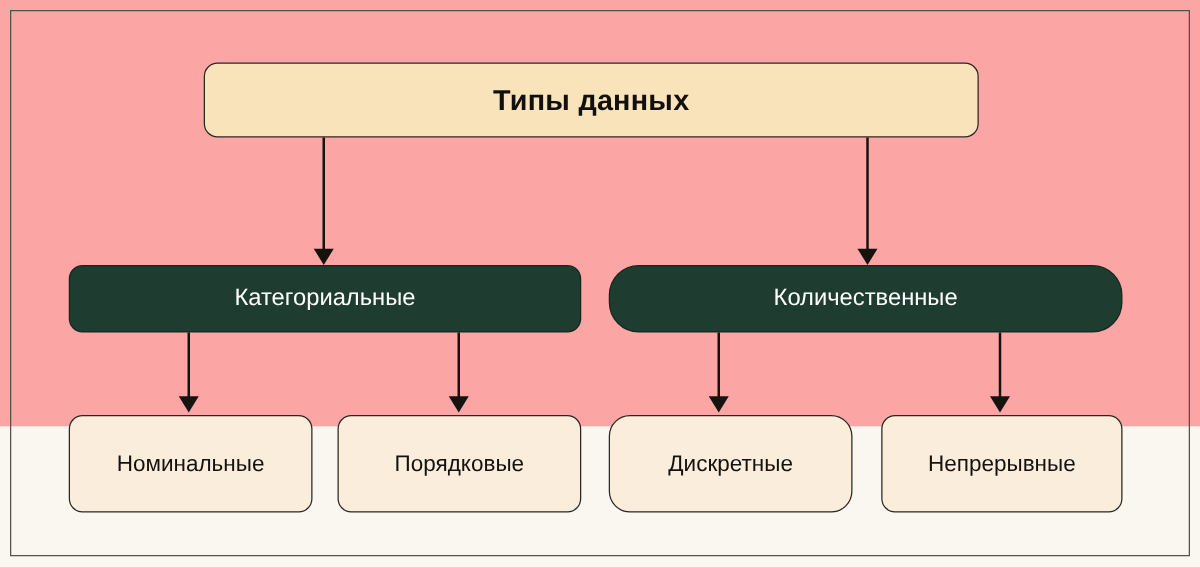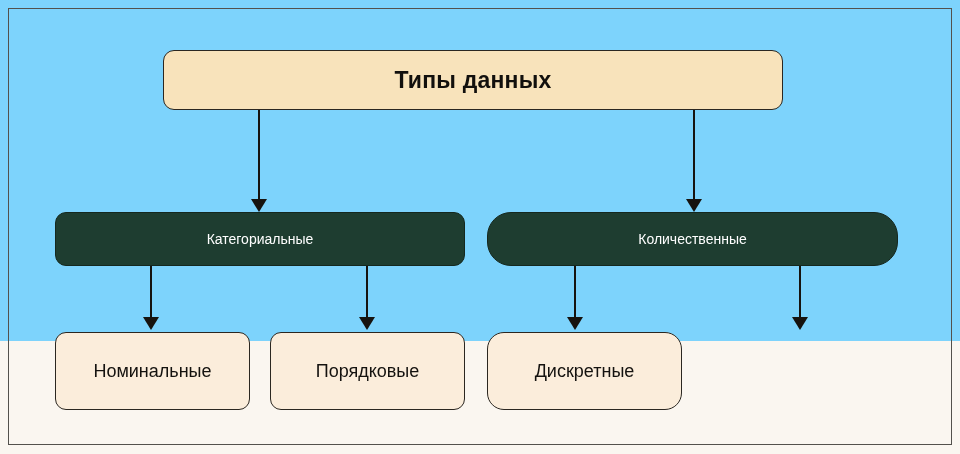--- a/index.html
+++ b/index.html
@@ -10,21 +10,21 @@
     width: 960px;
     height: 454px;
     background: #faf6f0;
     font-family: "Liberation Sans", sans-serif;
     overflow: hidden;
   }
   #diagram-root {
     position: relative;
     width: 960px;
     height: 341px;
-    background: #7dd3fc;
+    background: #fca5a5;
   }
   
   #outer-frame {
     position: absolute;
     left: 8px;
     top: 8px;
     width: 944px;
     height: 437px;
     box-sizing: border-box;
     border: 1.5px solid #53514c;
@@ -44,21 +44,21 @@
   .node-root {
     background: #f8e3bb;
     color: #12100d;
     font-size: 23px;
     font-weight: bold;
     letter-spacing: 0.2px;
   }
   .node-branch {
     background: #1e3d30;
     color: #ffffff;
-    font-size: 14px;
+    font-size: 19px;
     font-weight: normal;
     border-color: #15281f;
   }
   .node-leaf {
     background: #fbeddb;
     color: #14120f;
     font-size: 18px;
     font-weight: normal;
   }
   
@@ -134,14 +134,17 @@
   </div>
 
   <div class="node node-leaf" style="left:270px; top:332px; width:195px; height:78px;">
     <span>Порядковые</span>
   </div>
 
   <div class="node node-leaf" style="left:487px; top:332px; width:195px; height:78px;border-radius:17px;">
     <span>Дискретные</span>
   </div>
 
+  <div class="node node-leaf" style="left:705px; top:332px; width:193px; height:78px;">
+    <span>Непрерывные</span>
+  </div>
 
 </div>
 
 </body></html>

